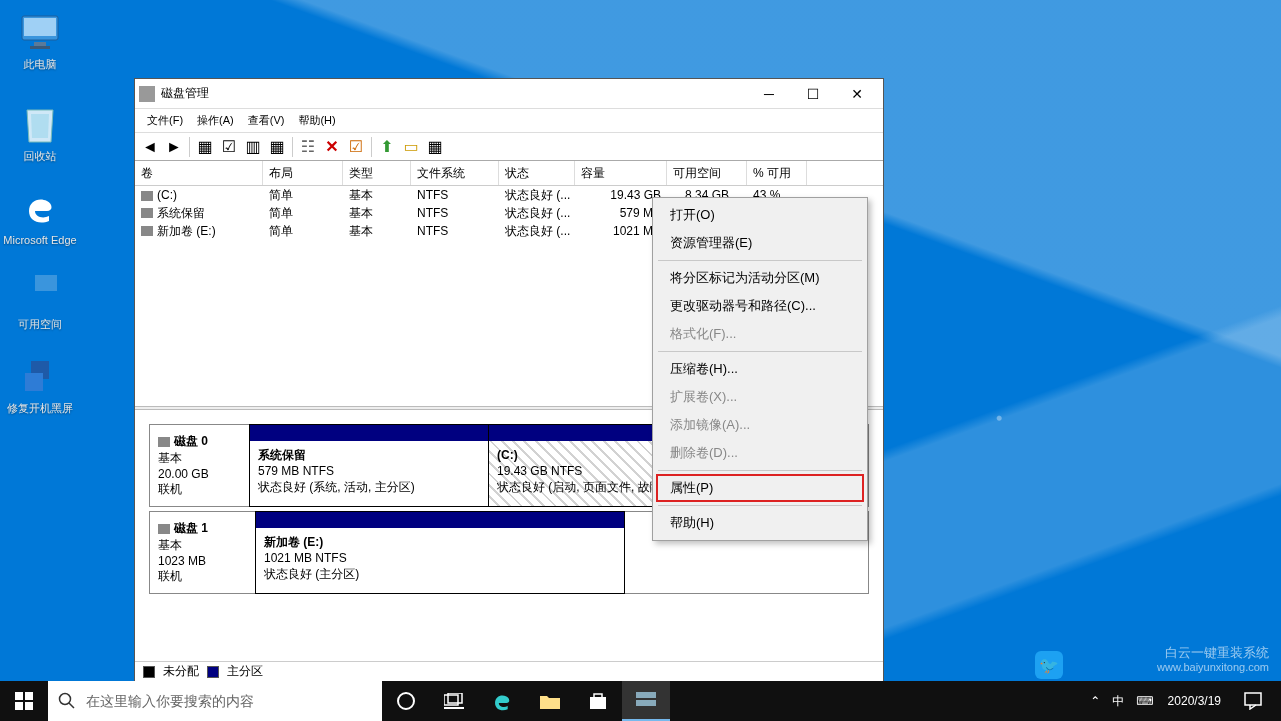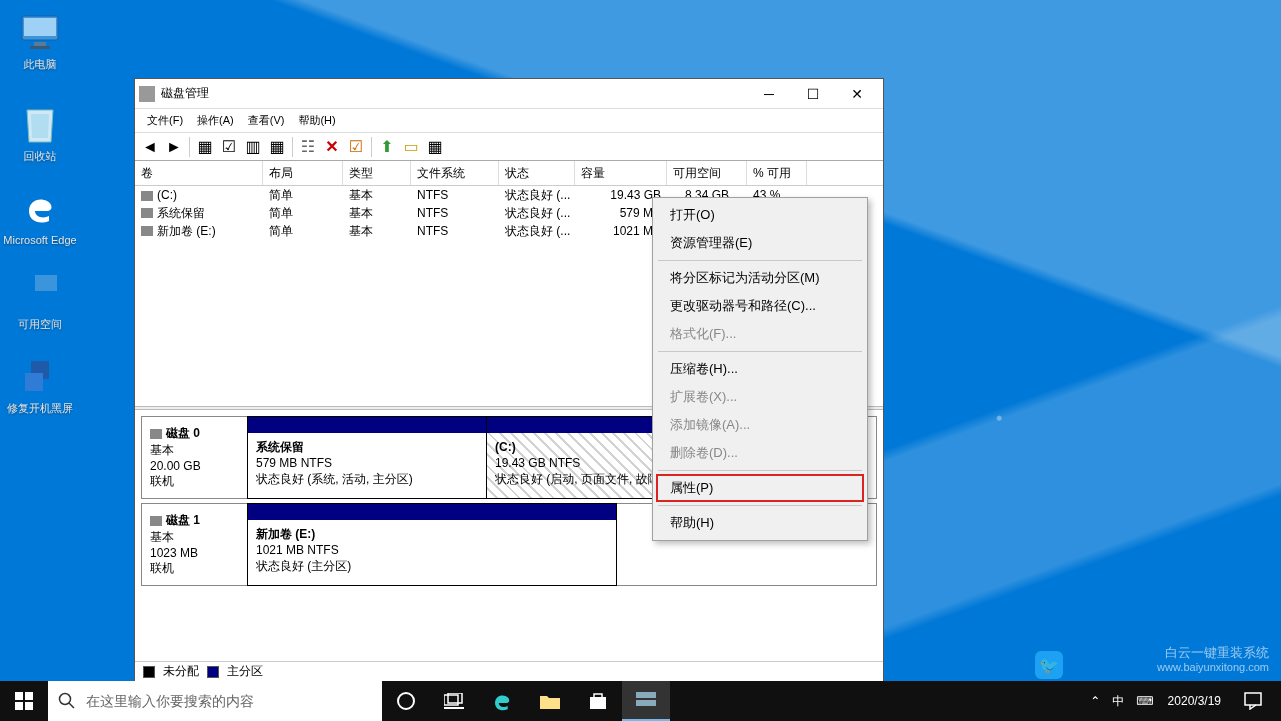--- a/index.html
+++ b/index.html
@@ -40,21 +40,21 @@
 .vol-body { height:220px; overflow:auto; }
 .vol-row { display:flex; height:18px; align-items:center; }
 .vol-row .col { padding:1px 6px; white-space:nowrap; overflow:hidden; }
 .col.c0{width:128px} .col.c1{width:80px} .col.c2{width:68px} .col.c3{width:88px}
 .col.c4{width:76px} .col.c5{width:92px;text-align:right} .col.c6{width:80px;text-align:center} .col.c7{width:60px}
 .disk-icon { display:inline-block; width:12px; height:10px; background:#888; margin-right:4px; vertical-align:middle; }
 
 .splitter { height:4px; background:#eee; border-top:1px solid #bbb; border-bottom:1px solid #bbb; cursor:row-resize; }
 
 
-.gview { flex:1; overflow:auto; padding:2px; }
+.gview { flex:1; overflow:auto; padding:10px; }
 .disk-block { border:1px solid #888; margin:4px; display:flex; }
 .disk-info { width:106px; padding:8px; font-size:12px; border-right:1px solid #888; background:#fff; }
 .disk-parts { flex:1; display:flex; position:relative; }
 .part { border:1px solid #000; margin:-1px 0 -1px -1px; display:flex; flex-direction:column; }
 .part .stripe { height:16px; background:#000080; }
 .part .plabel { flex:1; font-size:12px; padding:6px 8px; line-height:16px; }
 .part.hatch .plabel { background: repeating-linear-gradient(45deg, #fff 0 6px, #d2d2d2 6px 8px); }
 
 .legend { height:20px; font-size:12px; padding:2px 8px; border-top:1px solid #ccc; display:flex; gap:8px; align-items:center;}
 .swatch{ width:12px; height:12px; display:inline-block; border:1px solid #555;}

